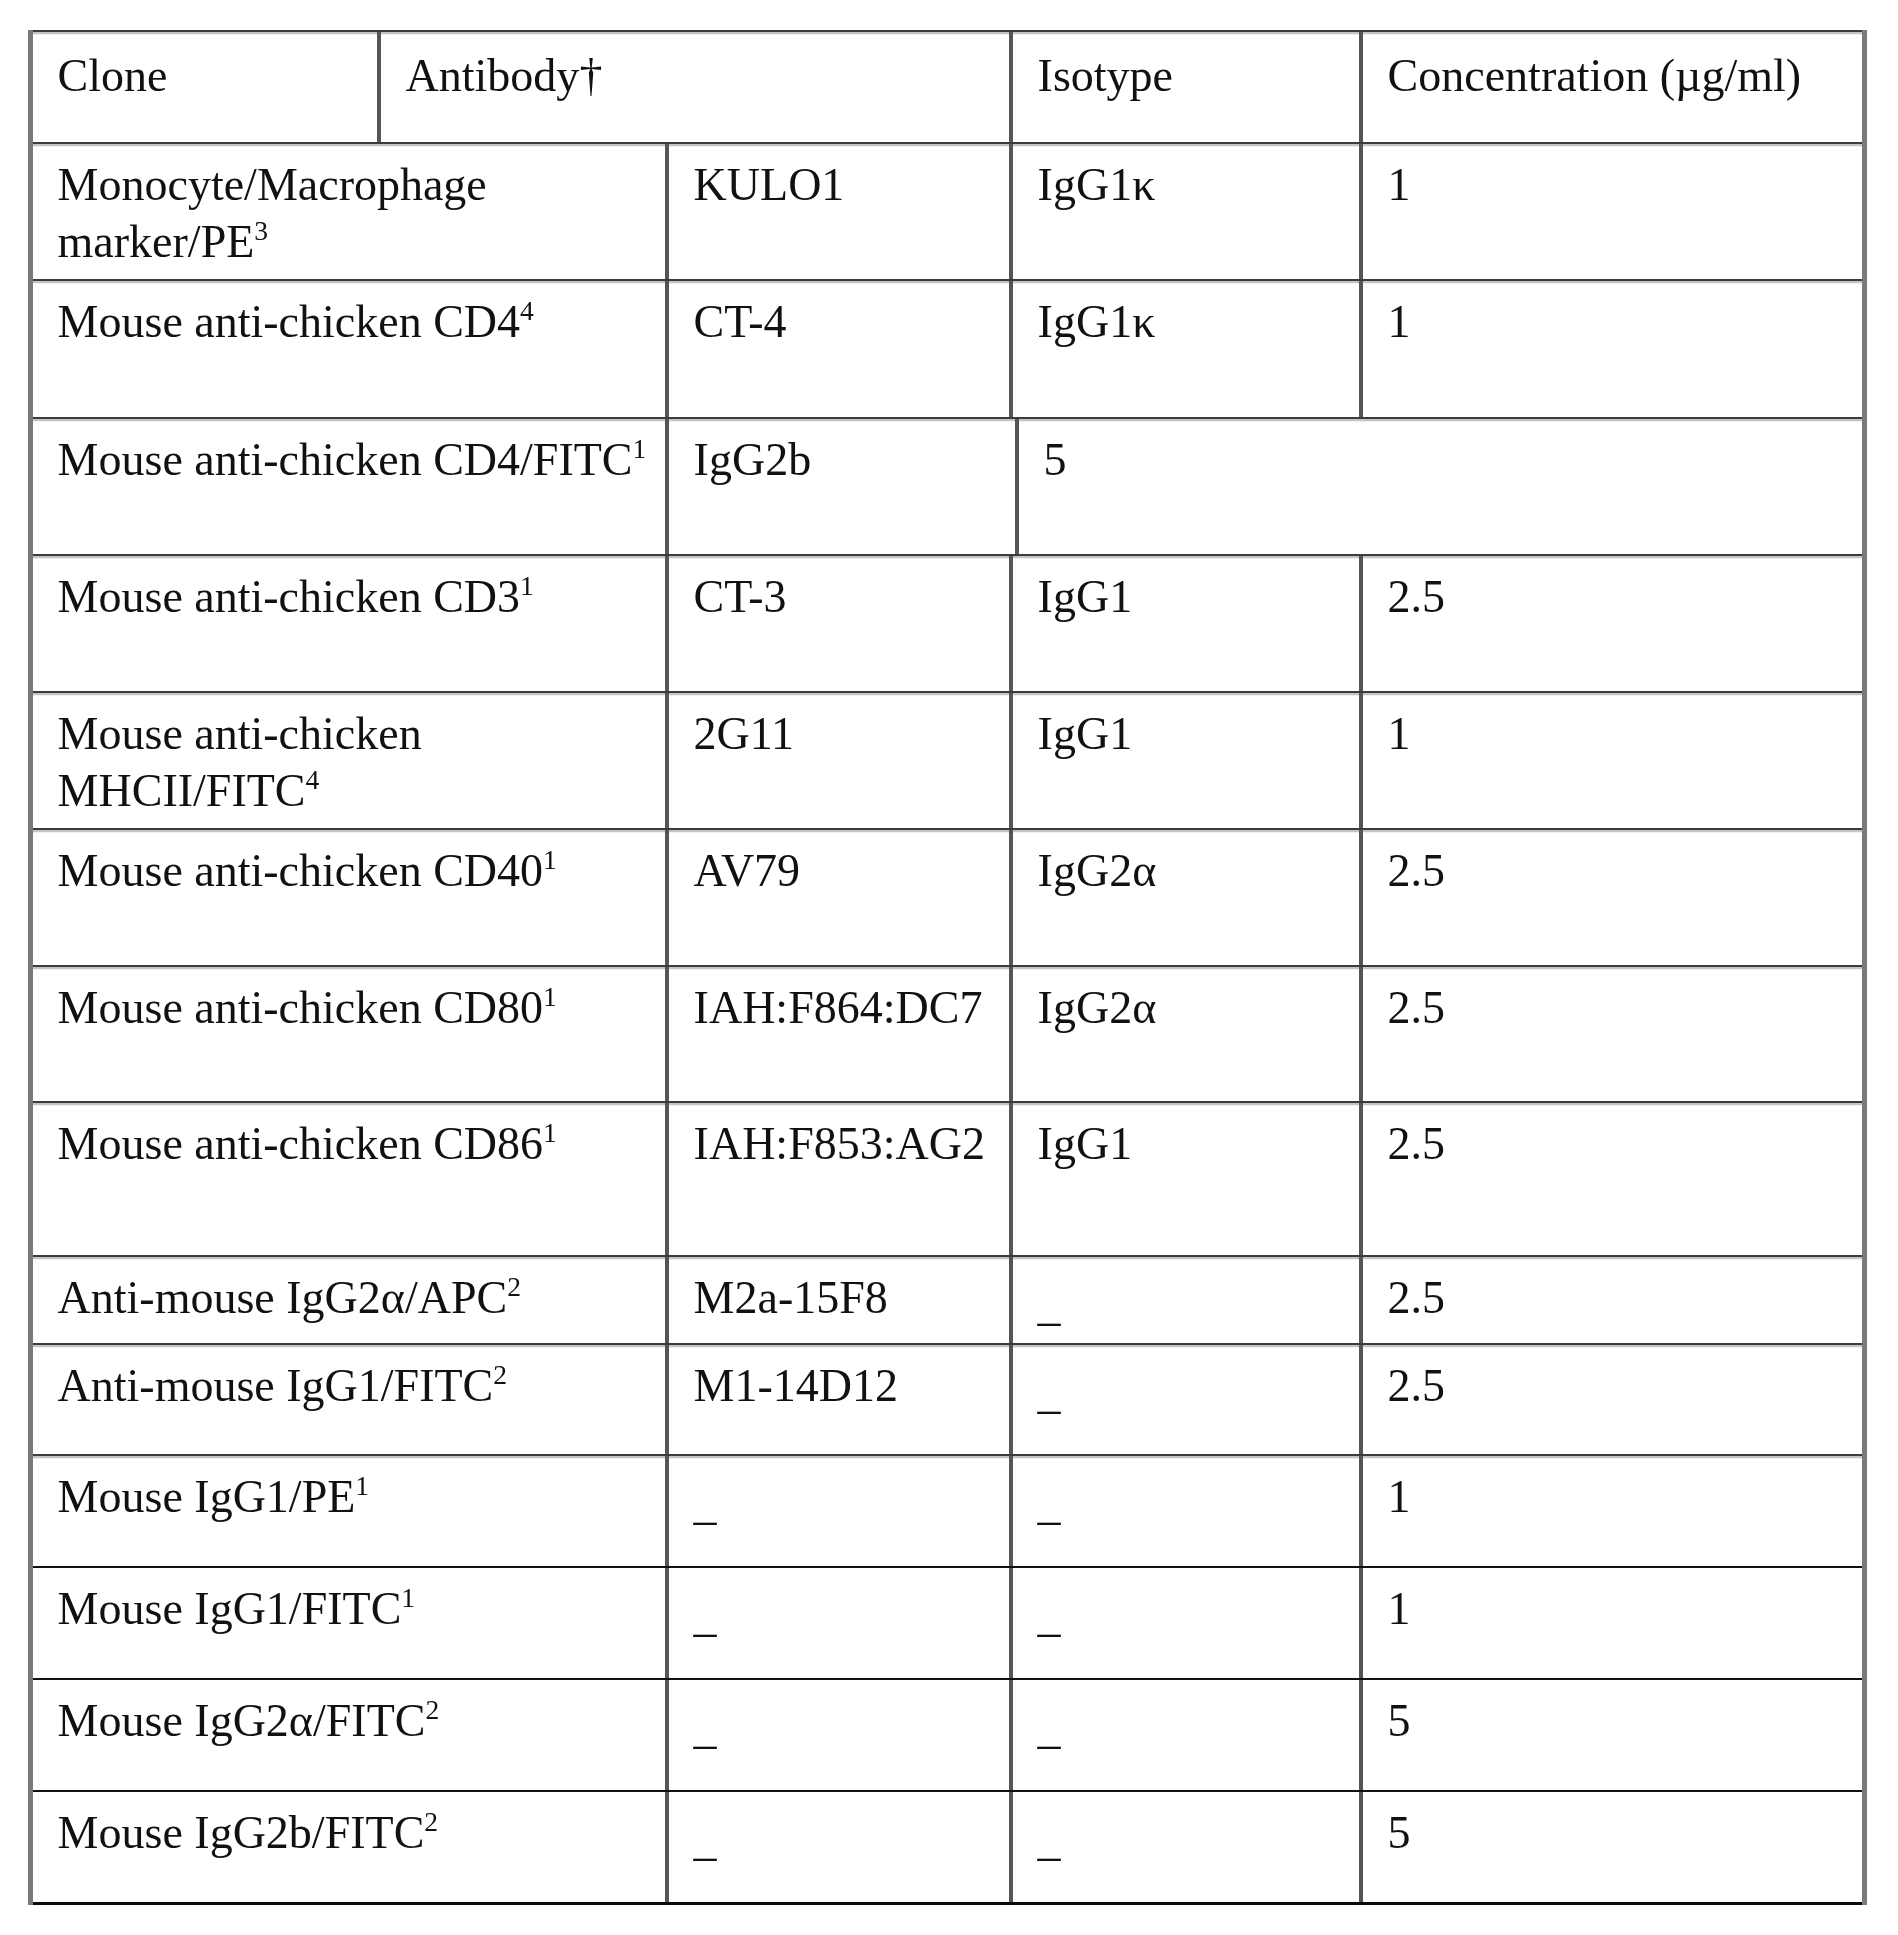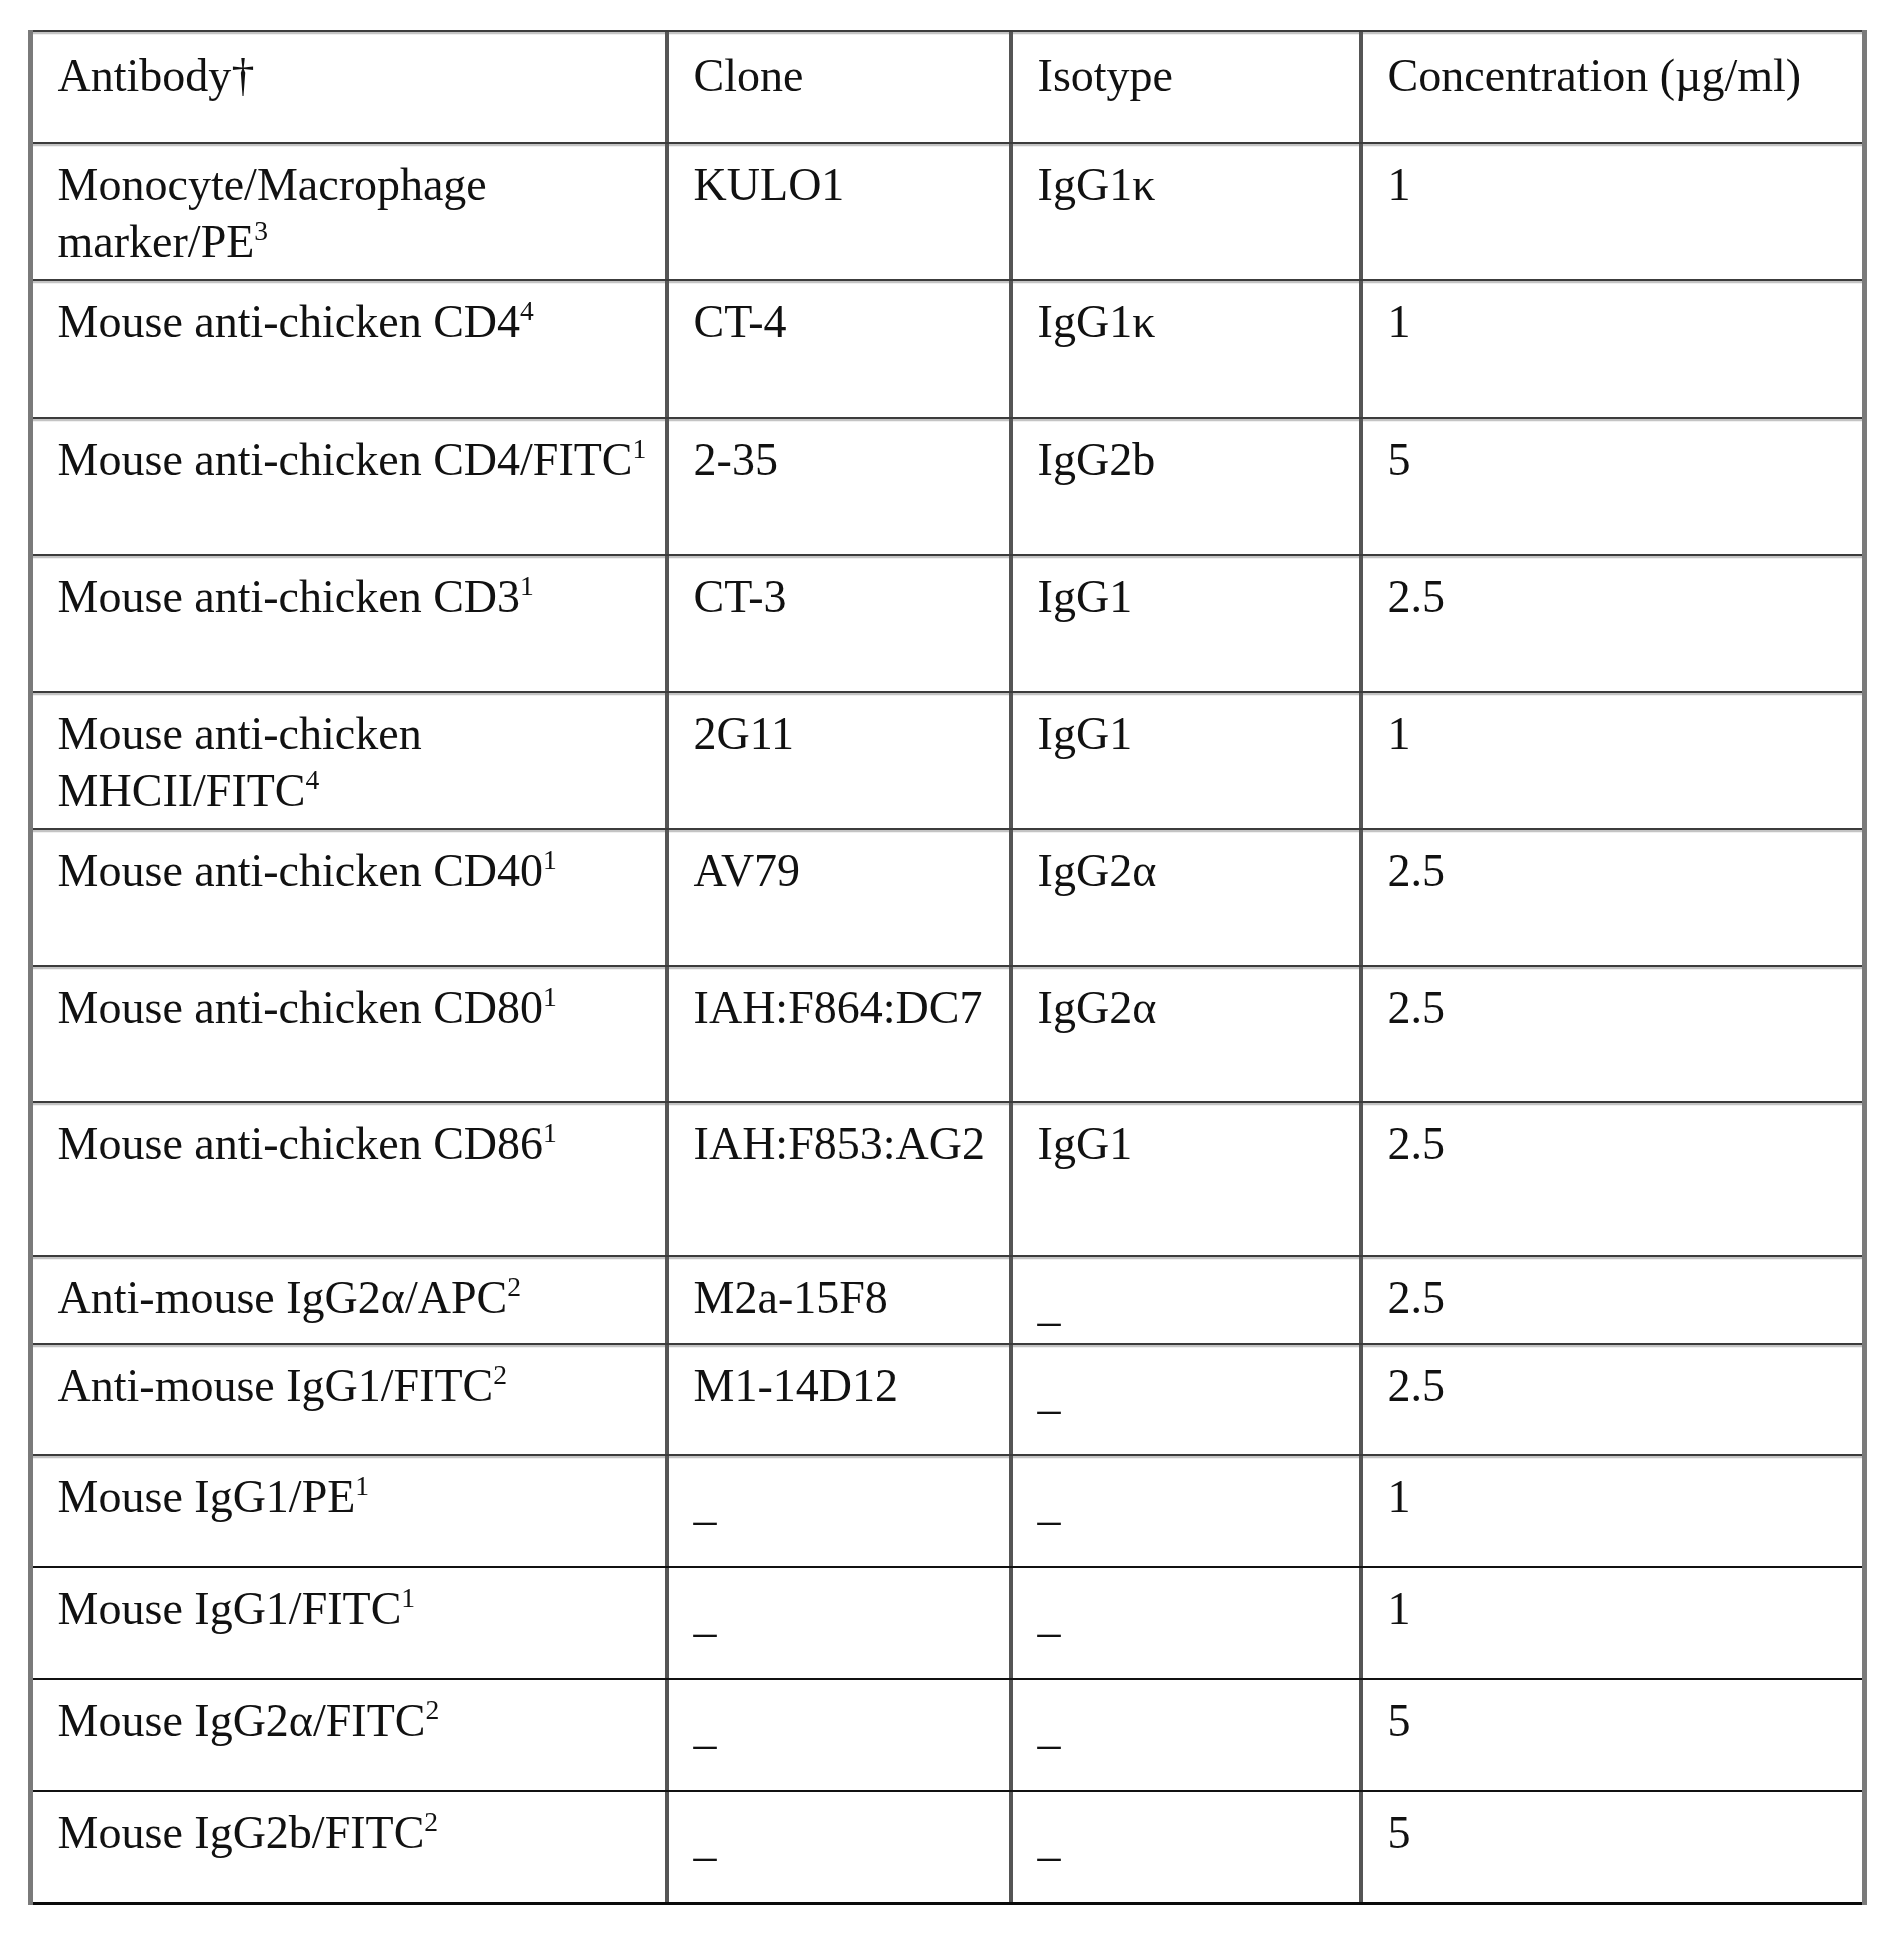--- a/index.html
+++ b/index.html
@@ -63,43 +63,42 @@
   .dash-cell {
     padding-top: 19px;
   }
 </style>
 </head>
 <body>
 
 <div class="table">
 
   <div class="row header" style="height:112px">
+    <div class="cell c2">Clone</div>
     <div class="cell c1"><span>Antibody</span><span>†</span></div>
-    <div class="cell c2">Clone</div>
     <div class="cell c3">Isotype</div>
     <div class="cell c4">Concentration  (µg/ml)</div>
   </div>
 
   <div class="row" style="height:137px">
     <div class="cell c1"><span>Monocyte/Macrophage marker/PE</span><span class="sup">3</span></div>
     <div class="cell c2">KULO1</div>
     <div class="cell c3">IgG1κ</div>
     <div class="cell c4">1</div>
   </div>
 
   <div class="row" style="height:138px">
     <div class="cell c1"><span>Mouse anti-chicken  CD4</span><span class="sup">4</span></div>
     <div class="cell c2">CT-4</div>
     <div class="cell c3">IgG1κ</div>
     <div class="cell c4">1</div>
   </div>
 
   <div class="row" style="height:137px">
     <div class="cell c1"><span>Mouse anti-chicken CD4/FITC</span><span class="sup">1</span></div>
-    <div class="cell c2">2-35</div>
     <div class="cell c3">IgG2b</div>
     <div class="cell c4">5</div>
   </div>
 
   <div class="row" style="height:137px">
     <div class="cell c1"><span>Mouse anti-chicken  CD3</span><span class="sup">1</span></div>
     <div class="cell c2">CT-3</div>
     <div class="cell c3">IgG1</div>
     <div class="cell c4">2.5</div>
   </div>

